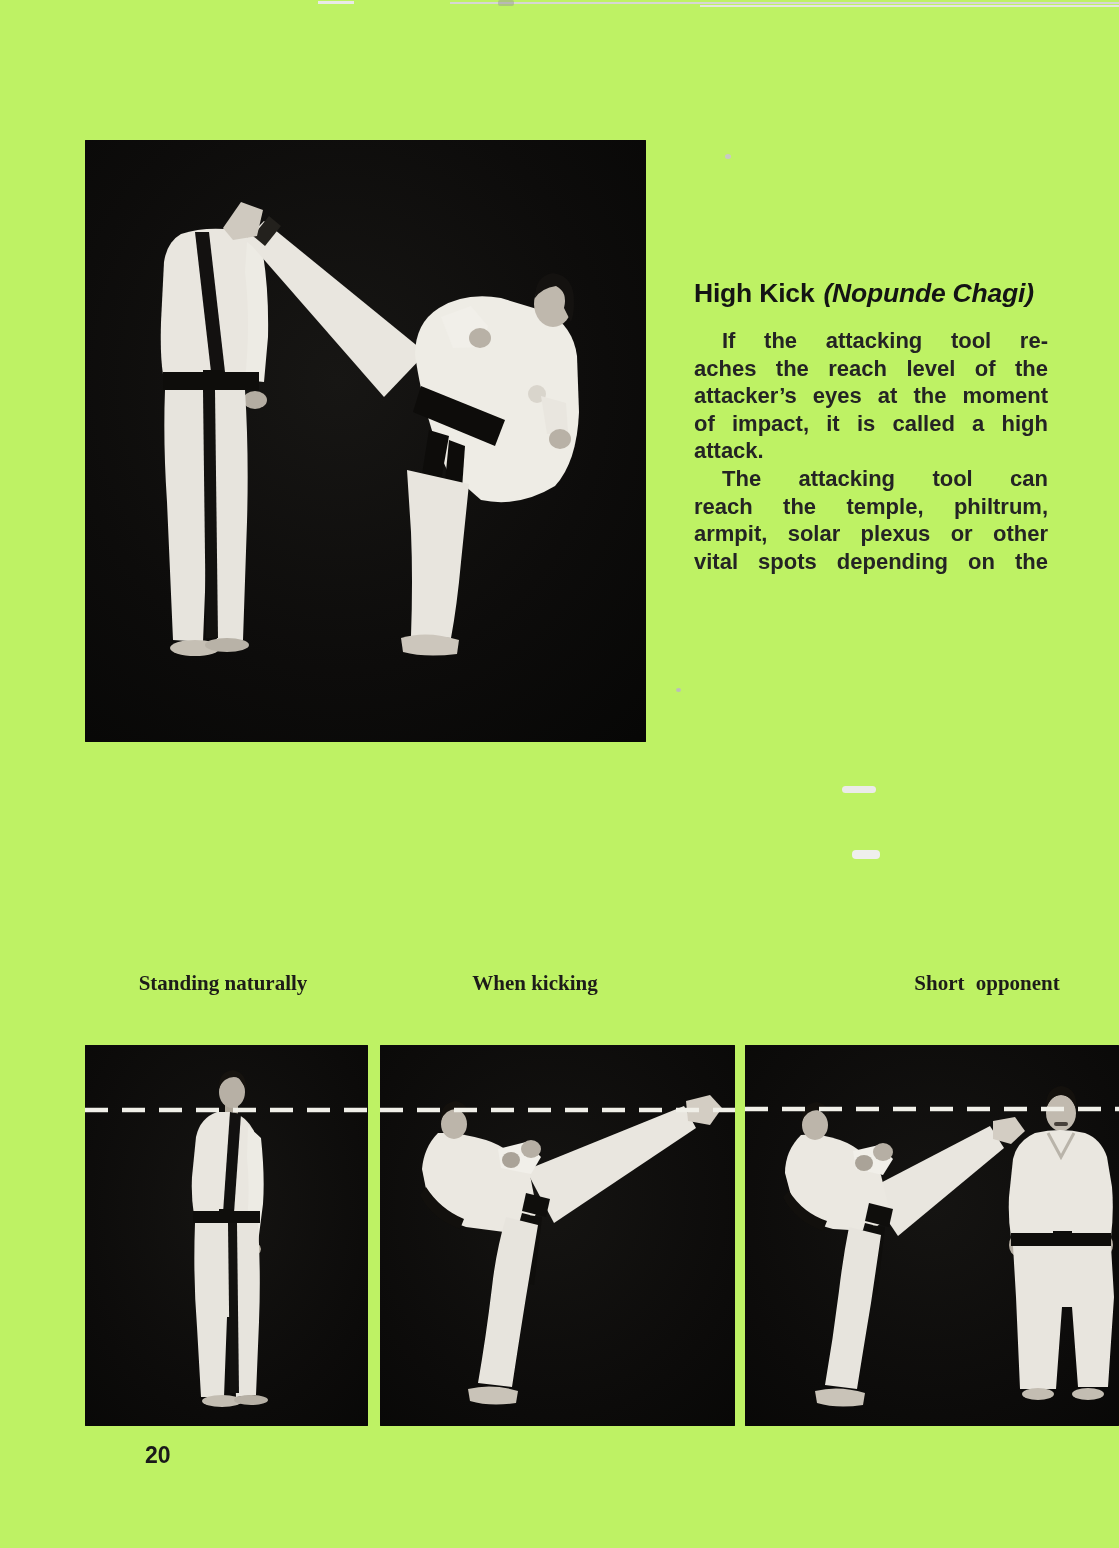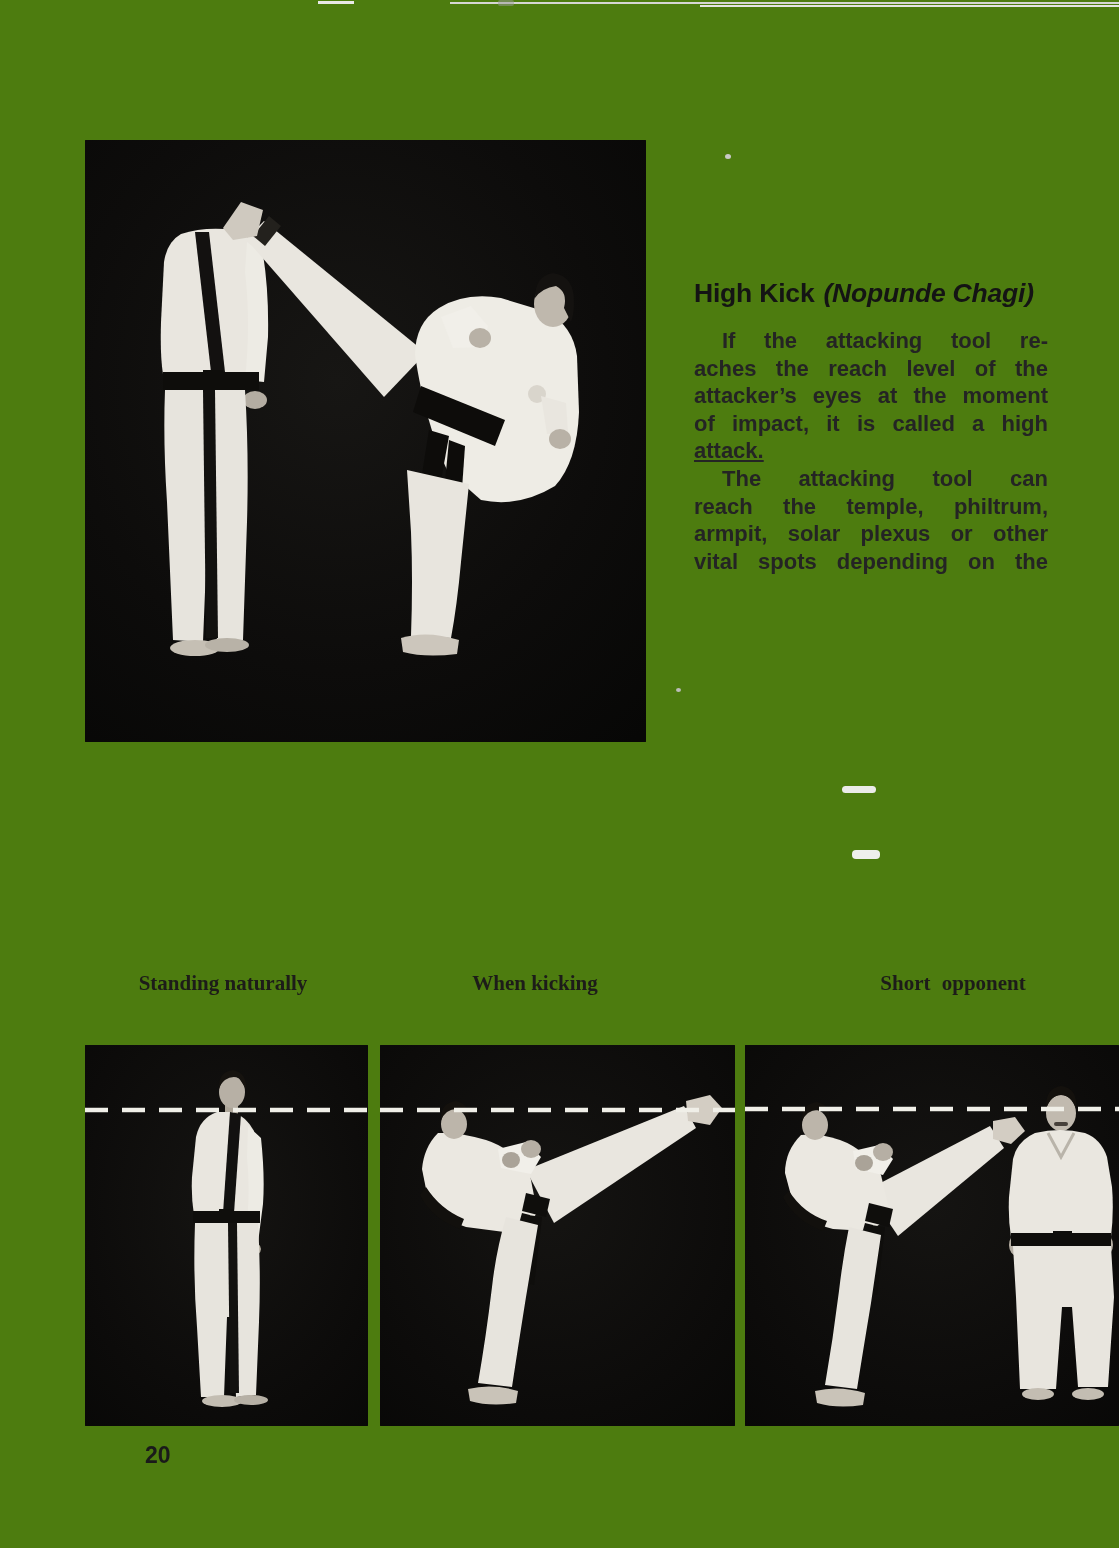--- a/index.html
+++ b/index.html
@@ -1,44 +1,44 @@
 <!DOCTYPE html>
 <html><head>
 <meta charset="utf-8">
 <style>
   html,body{margin:0;padding:0;background:#ffffff;}
   .page{
     position:relative;width:1119px;height:1548px;
-    background:#4d7c0f;overflow:hidden;
+    background:#bef264;overflow:hidden;
     font-family:"Liberation Sans",sans-serif;
   }
   
   .photo{position:absolute;background:#0b0b0a;overflow:hidden;border-radius:1px;}
   .photo svg{display:block;width:100%;height:100%;}
   .main-photo{left:85px;top:140px;width:561px;height:602px;}
   .photo-1{left:85px;top:1045px;width:283px;height:381px;}
   .photo-2{left:380px;top:1045px;width:355px;height:381px;}
   .photo-3{left:745px;top:1045px;width:374px;height:381px;}
   
   .text-col{position:absolute;left:694px;top:278px;width:354px;color:#1c1c1c;}
   .title{margin:0;font-size:26.5px;font-weight:700;letter-spacing:-0.2px;white-space:nowrap;color:#141414;}
   .title .rom{font-style:italic;margin-left:9px;}
   .body{margin-top:18px;font-size:22px;font-weight:700;line-height:27.6px;color:#242424;}
   .line{text-align:justify;text-align-last:justify;}
-  .line.last{text-align-last:left;text-decoration:underline;}
+  .line.last{text-align-last:left;}
   .line.indent{padding-left:28px;}
   
   .caption{
     position:absolute;top:971px;transform:translateX(-50%);
     font-family:"Liberation Serif",serif;font-weight:700;font-size:21px;
     color:#1d1c19;white-space:nowrap;
   }
   .cap-1{left:223px;}
   .cap-2{left:535px;}
-  .cap-3{left:953px;word-spacing:6px;text-align:center;}
+  .cap-3{left:987px;word-spacing:6px;text-align:center;}
   
   .page-number{position:absolute;left:145px;top:1442px;font-size:23px;font-weight:700;color:#1a1a1a;}
   
   .artifact{position:absolute;pointer-events:none;}
   .a-top1{left:450px;top:2px;width:669px;height:2px;background:#d6d6d4;}
   .a-top2{left:700px;top:5px;width:419px;height:2px;background:#e4e4e2;}
   .a-top3{left:318px;top:1px;width:36px;height:3px;background:#e9e9e7;}
   .a-notch{left:498px;top:0;width:16px;height:6px;background:#9a9a97;opacity:.5;border-radius:2px;}
   .a-dot1{left:725px;top:154px;width:6px;height:5px;background:#c9c9c6;border-radius:50%;}
   .a-dot2{left:676px;top:688px;width:5px;height:4px;background:#bdbdba;border-radius:50%;}

